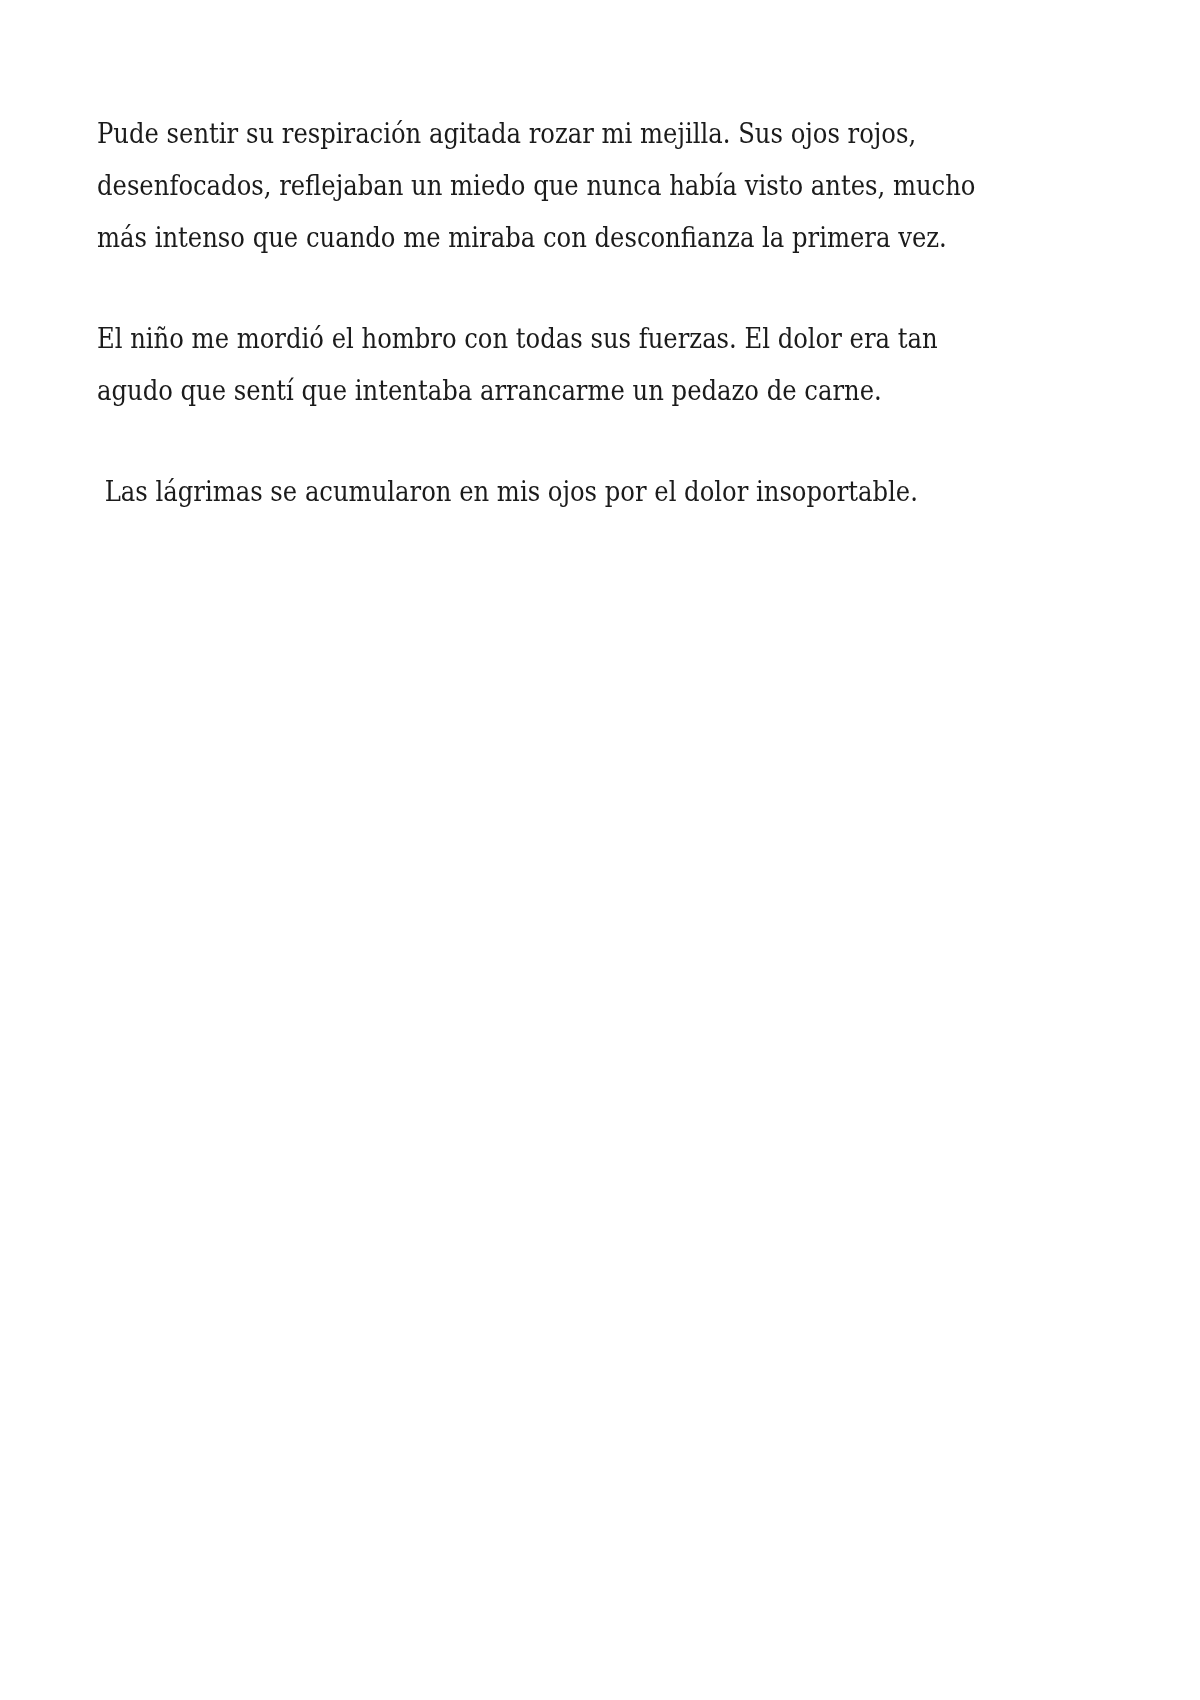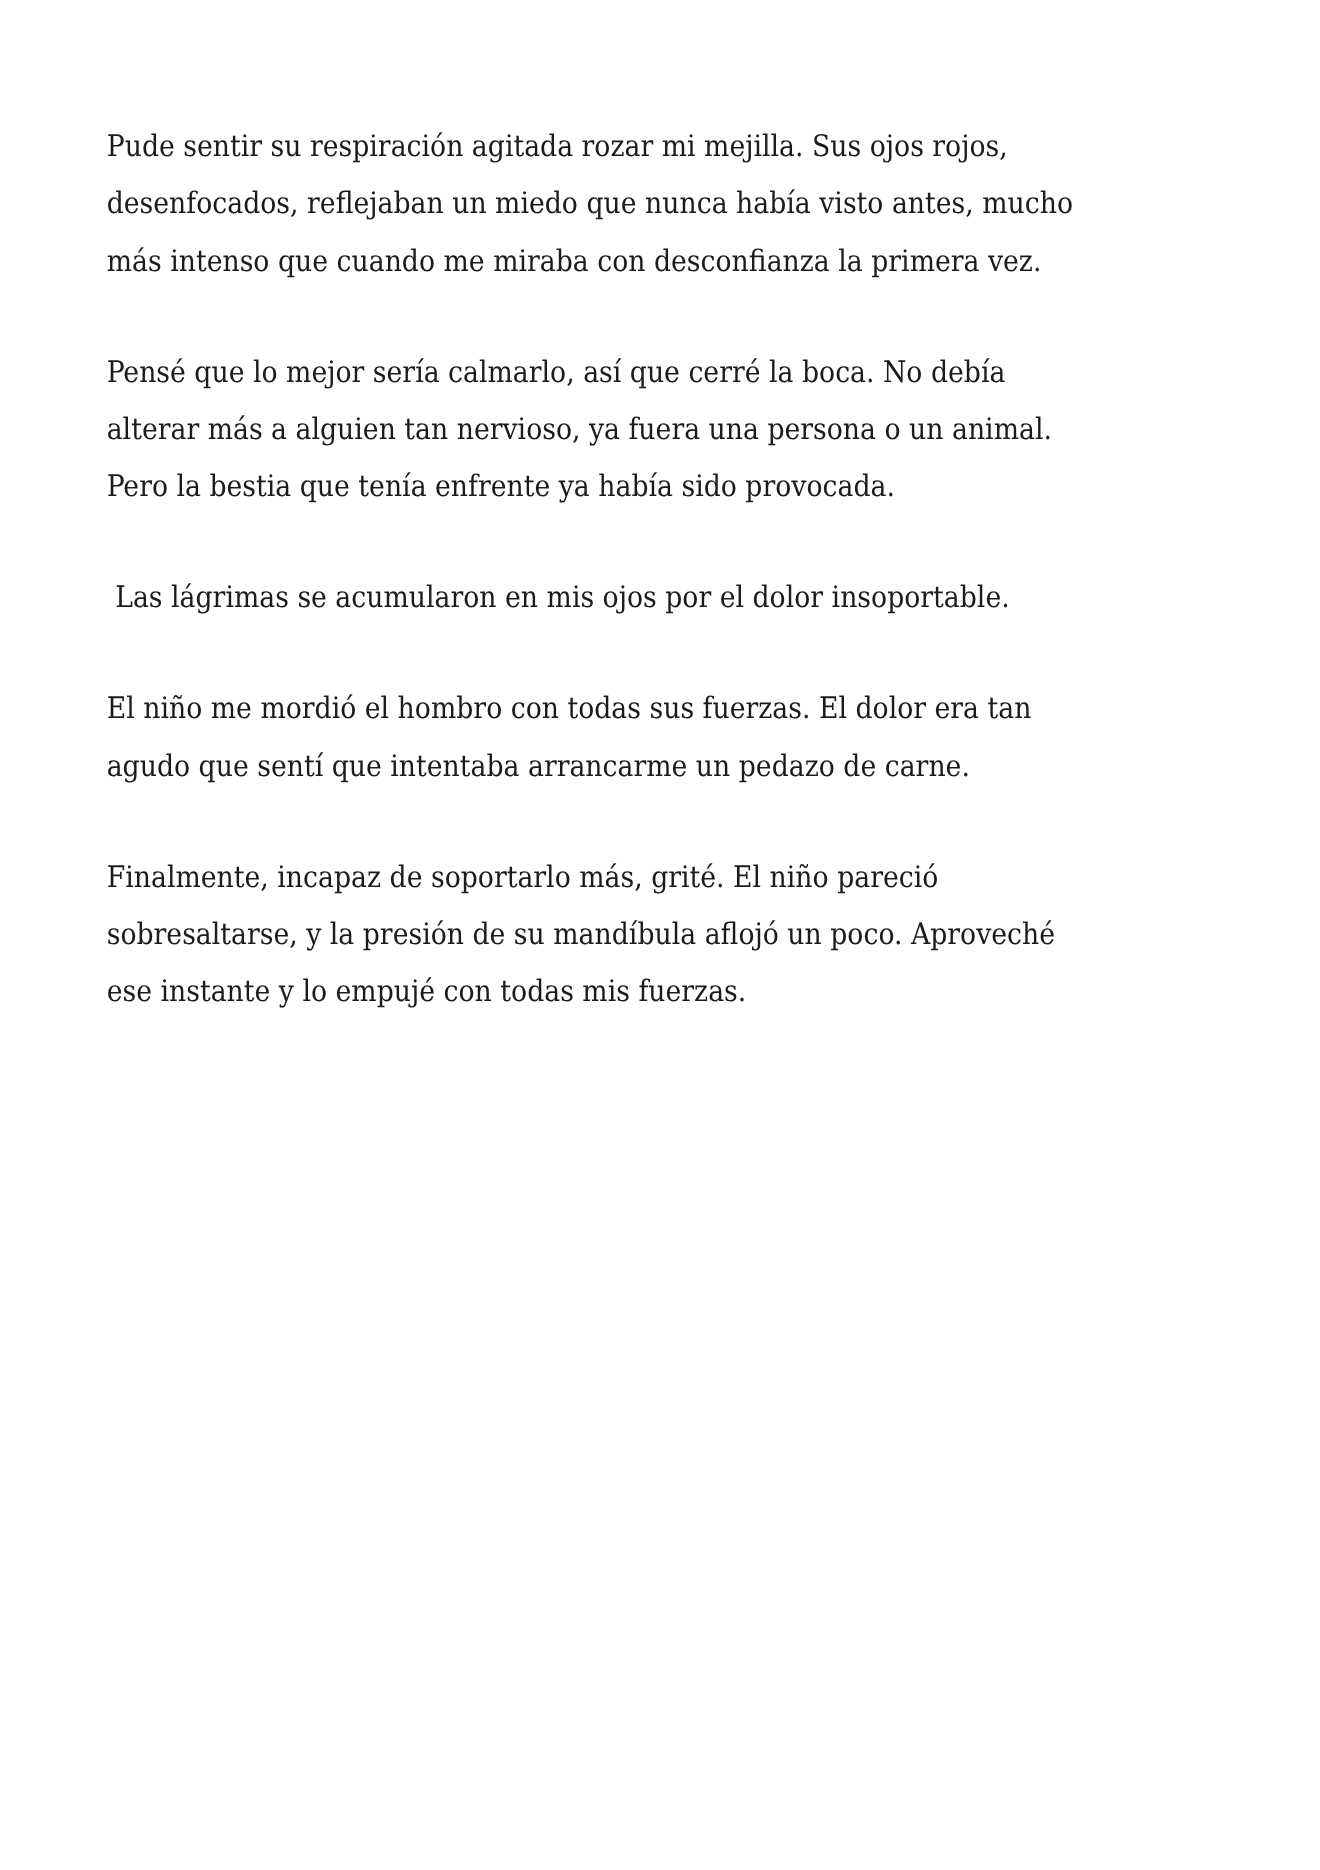--- a/index.html
+++ b/index.html
@@ -33,23 +33,17 @@
   }
 </style>
 </head>
 <body>
 
 <div class="page">
   <div class="content">
     <p class="para">Pude sentir su respiración agitada rozar mi mejilla. Sus ojos rojos,
 desenfocados, reflejaban un miedo que nunca había visto antes, mucho
 más intenso que cuando me miraba con desconfianza la primera vez.</p>
-    <p class="para">Pensé que lo mejor sería calmarlo, así que cerré la boca. No debía
-alterar más a alguien tan nervioso, ya fuera una persona o un animal.
-Pero la bestia que tenía enfrente ya había sido provocada.</p>
-    <p class="para"> Las lágrimas se acumularon en mis ojos por el dolor insoportable.</p>
     <p class="para">El niño me mordió el hombro con todas sus fuerzas. El dolor era tan
 agudo que sentí que intentaba arrancarme un pedazo de carne.</p>
-    <p class="para">Finalmente, incapaz de soportarlo más, grité. El niño pareció
-sobresaltarse, y la presión de su mandíbula aflojó un poco. Aproveché
-ese instante y lo empujé con todas mis fuerzas.</p>
+    <p class="para"> Las lágrimas se acumularon en mis ojos por el dolor insoportable.</p>
   </div>
 </div>
 
 </body></html>

